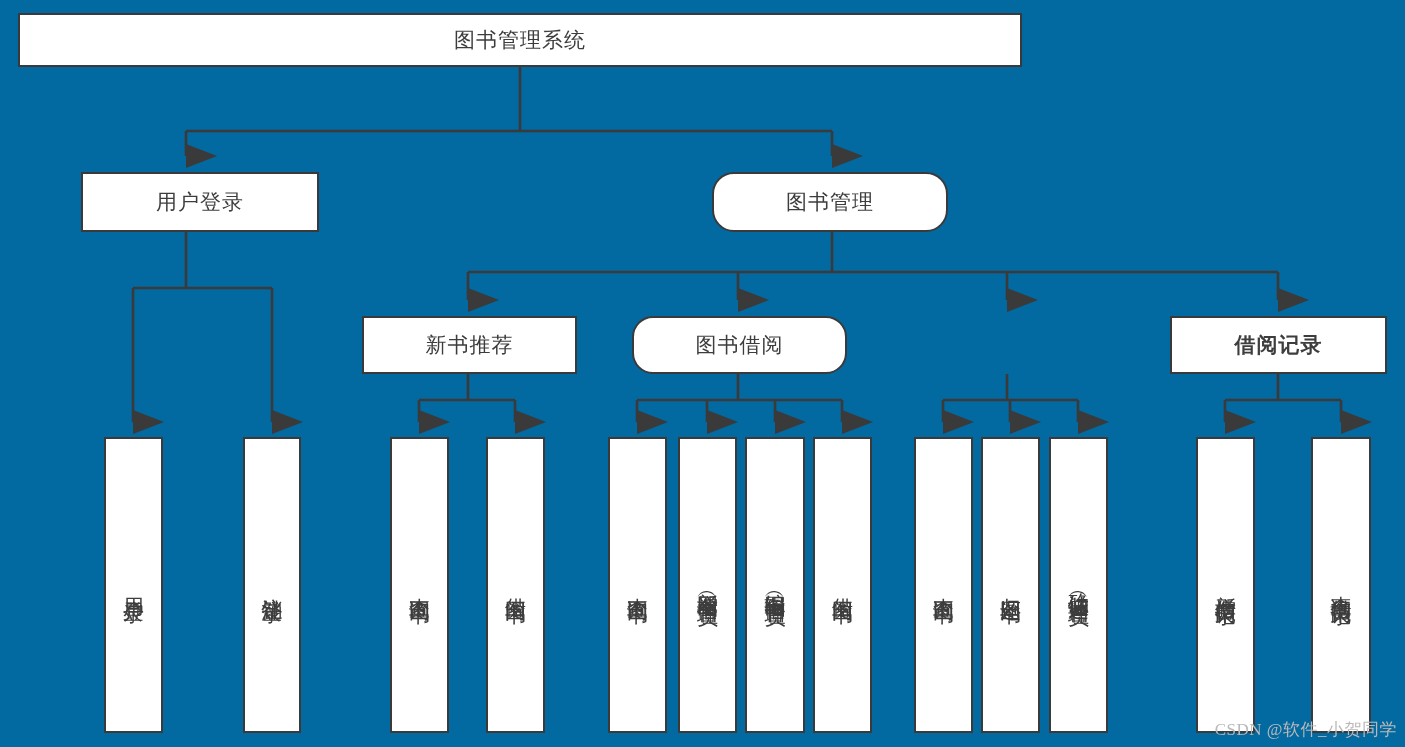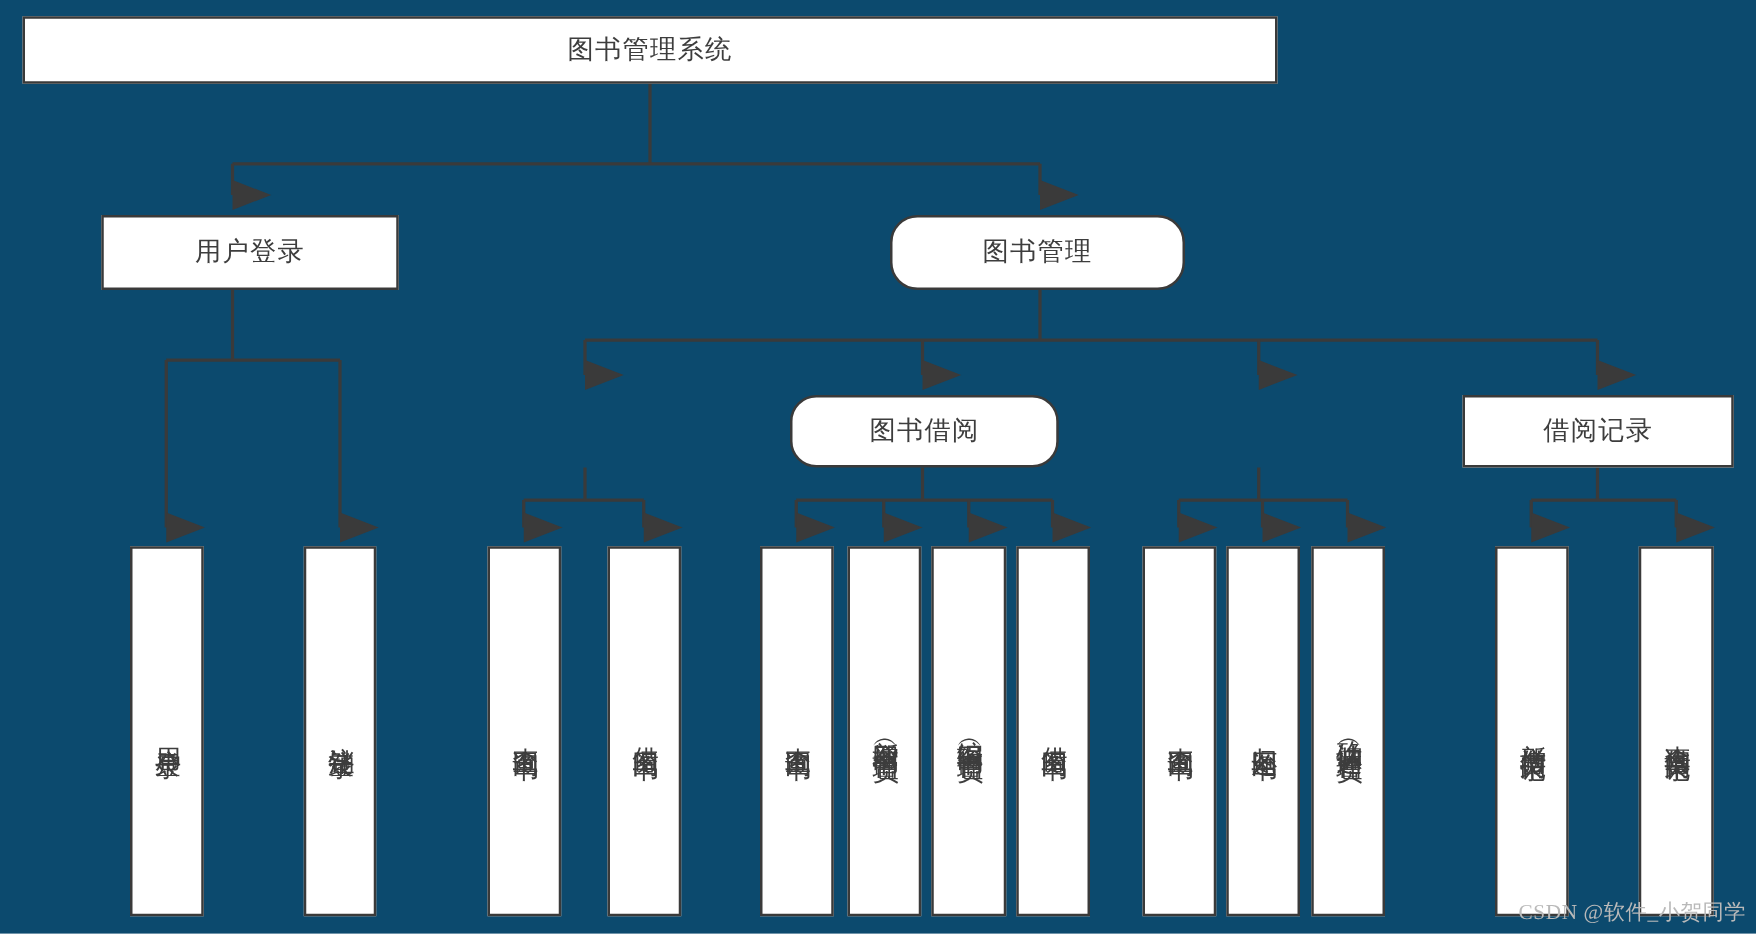--- a/index.html
+++ b/index.html
@@ -8,21 +8,21 @@
     padding: 0;
     background: #ffffff;
   }
   body {
     font-family: "Liberation Sans", "DejaVu Sans", sans-serif;
   }
   #diagram-root {
     position: relative;
     width: 1405px;
     height: 747px;
-    background: #0c4a6e;
+    background: #0369a1;
     overflow: hidden;
   }
   #edges-layer {
     position: absolute;
     left: 0;
     top: 0;
     width: 1405px;
     height: 747px;
     pointer-events: none;
   }
@@ -123,22 +123,23 @@
       <path d="M 1225 400 L 1225 422" marker-end="url(#arrow)"></path>
       <path d="M 1341 400 L 1341 422" marker-end="url(#arrow)"></path>
     </g>
   </svg>
 
   <div class="node horizontal" style="left:18px; top:13px; width:1004px; height:54px;">图书管理系统</div>
 
   <div class="node horizontal" style="left:81px; top:172px; width:238px; height:60px;">用户登录</div>
   <div class="node horizontal" style="left:712px; top:172px; width:236px; height:60px;border-radius:22px;">图书管理</div>
 
+  <div class="node horizontal" style="left:362px; top:316px; width:215px; height:58px;">新书推荐</div>
   <div class="node horizontal" style="left:632px; top:316px; width:215px; height:58px;border-radius:21px;">图书借阅</div>
-  <div class="node horizontal" style="left:1170px; top:316px; width:217px; height:58px;">借阅记录</div>
+  <div class="node horizontal" style="left:1170px; top:316px; width:217px; height:58px;font-weight:bold;">借阅记录</div>
 
   <div class="node vertical" style="left:104px; top:437px; width:59px; height:296px;">
     <span class="vtext">用户登录</span>
   </div>
   <div class="node vertical" style="left:243px; top:437px; width:58px; height:296px;">
     <span class="vtext">注销登录</span>
   </div>
 
   <div class="node vertical" style="left:390px; top:437px; width:59px; height:296px;">
     <span class="vtext">查询图书</span>

